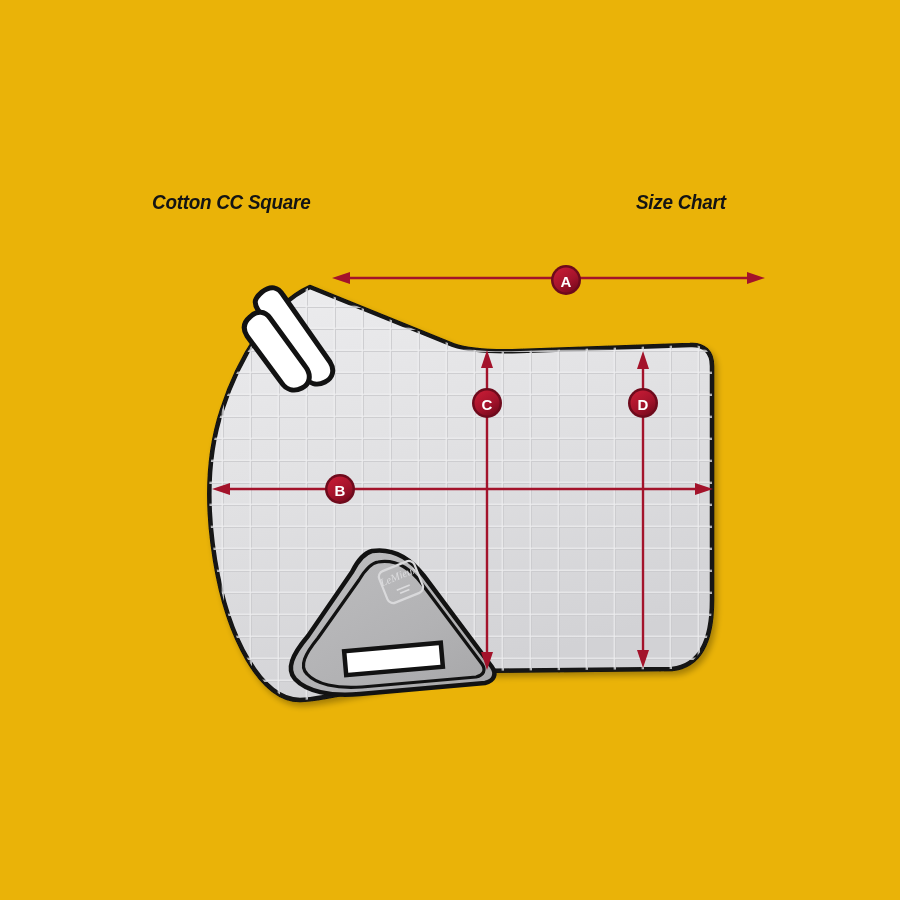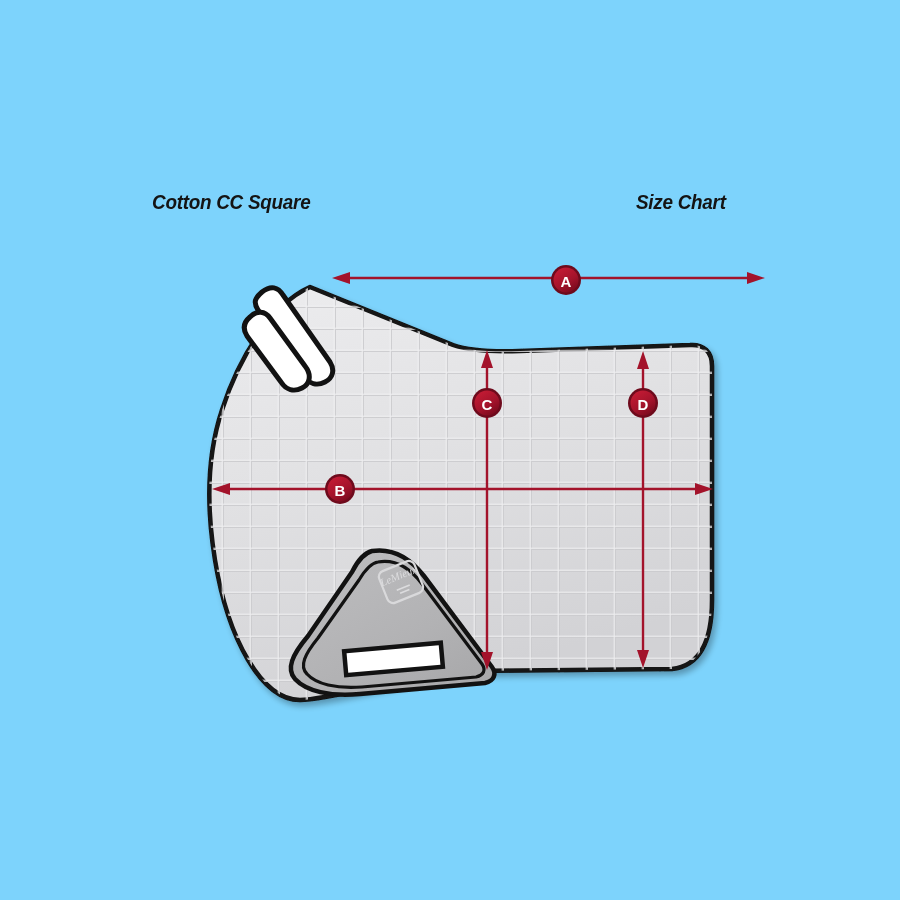--- a/index.html
+++ b/index.html
@@ -9,21 +9,21 @@
     background: #ffffff;
   }
   body {
     font-family: "Liberation Sans", sans-serif;
     -webkit-font-smoothing: antialiased;
   }
   #page {
     position: relative;
     width: 900px;
     height: 900px;
-    background: #7dd3fc;
+    background: #eab308;
     overflow: hidden;
   }
 
   
   .title {
     position: absolute;
     font-family: "Liberation Sans", sans-serif;
     font-weight: bold;
     font-style: italic;
     font-size: 21px;

